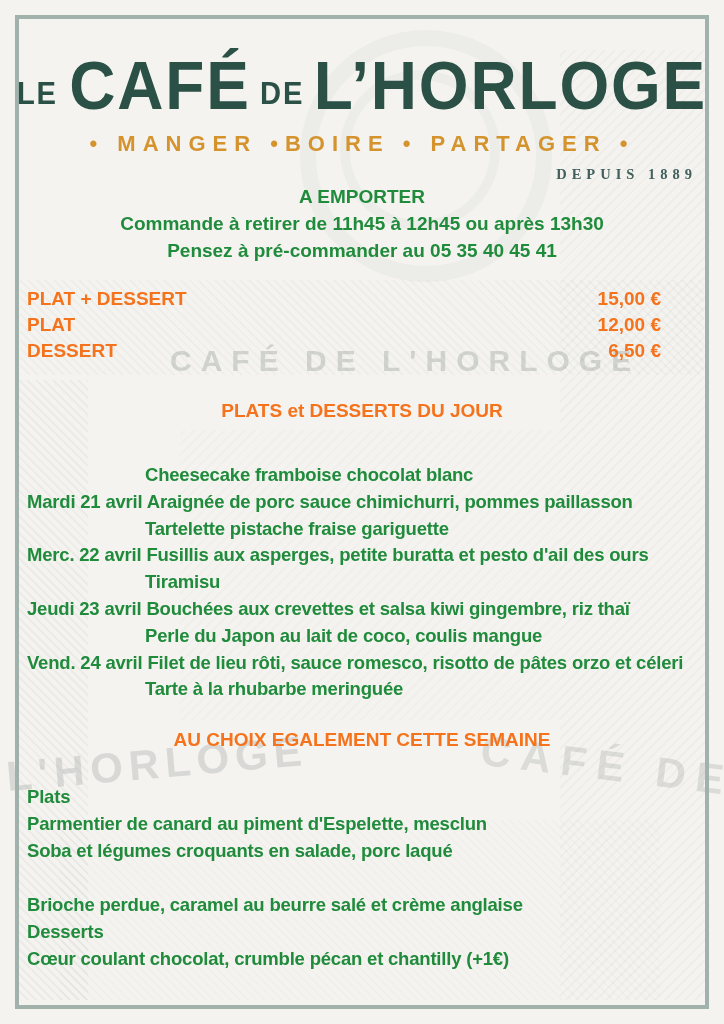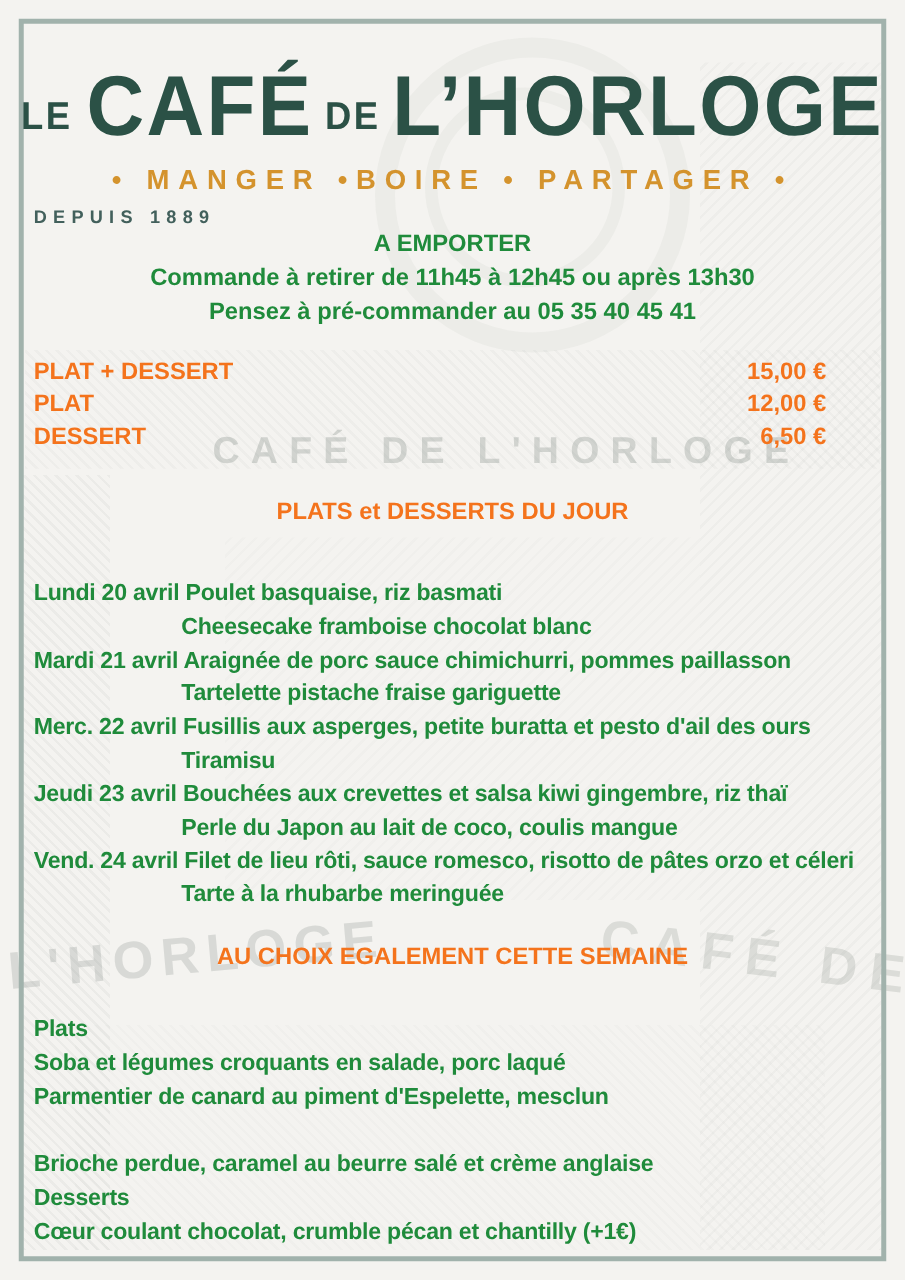--- a/index.html
+++ b/index.html
@@ -21,21 +21,21 @@
   
   .frame{position:absolute;inset:15px;border:4px solid #a1b2ac;}
   
   .content{position:absolute;inset:19px;padding:0 8px;}
   .logo-wrap{margin-top:32px;text-align:center;transform:scaleX(0.94);transform-origin:50% 0;}
   .logo-line{display:flex;align-items:baseline;justify-content:center;color:#2b5146;font-weight:bold;letter-spacing:2px;}
   .logo-big{font-size:68px;line-height:1;}
   .logo-small{font-size:31px;line-height:1;position:relative;top:-5px;margin:0 10px;}
   .logo-small.first{margin-left:0;margin-right:12px;}
   .tagline{margin-top:12px;text-align:center;color:#d4932d;font-weight:bold;font-size:22px;letter-spacing:7px;}
-  .since{margin-top:9px;text-align:left;color:#42605c;font-weight:bold;font-size:14.5px;letter-spacing:5px;}
+  .since{margin-top:9px;text-align:right;color:#42605c;font-weight:bold;font-size:14.5px;letter-spacing:5px;font-family:Liberation Serif, serif;}
   .green{color:#1f8b3b;}
   .orange{color:#f4731c;}
   .takeaway{text-align:center;font-weight:bold;font-size:19px;line-height:27px;}
   .prices{margin:22px 36px 0 0;font-weight:bold;font-size:19px;line-height:26px;}
   .price-row{display:flex;justify-content:space-between;}
   .section-heading{margin-top:36px;text-align:center;font-weight:bold;font-size:19px;}
   .days{margin-top:40px;font-weight:bold;font-size:18.5px;line-height:26.8px;letter-spacing:-0.2px;}
   .day-name::after{content:" ";white-space:pre;}
   .dessert-line{padding-left:118px;}
   .weekly-heading{margin-top:26px;}
@@ -91,21 +91,20 @@
     <div class="price-row">
       <span>DESSERT</span>
       <span>6,50 €</span>
     </div>
   </div>
 
   <div class="section-heading orange">PLATS et DESSERTS DU JOUR</div>
 
   <div class="days green">
     <div>
-      <div><span class="day-name">Lundi 20 avril</span><span>Poulet basquaise, riz basmati</span></div>
       <div class="dessert-line">Cheesecake framboise chocolat blanc</div>
     </div>
     <div>
       <div><span class="day-name">Mardi 21 avril</span><span>Araignée de porc sauce chimichurri, pommes paillasson</span></div>
       <div class="dessert-line">Tartelette pistache fraise gariguette</div>
     </div>
     <div>
       <div><span class="day-name">Merc. 22 avril</span><span>Fusillis aux asperges, petite buratta et pesto d'ail des ours</span></div>
       <div class="dessert-line">Tiramisu</div>
     </div>
@@ -116,21 +115,21 @@
     <div>
       <div><span class="day-name">Vend. 24 avril</span><span>Filet de lieu rôti, sauce romesco, risotto de pâtes orzo et céleri</span></div>
       <div class="dessert-line">Tarte à la rhubarbe meringuée</div>
     </div>
   </div>
 
   <div class="section-heading weekly-heading orange">AU CHOIX EGALEMENT CETTE SEMAINE</div>
 
   <div class="weekly green">
     <div>Plats</div>
+    <div>Parmentier de canard au piment d'Espelette, mesclun</div>
     <div>Soba et légumes croquants en salade, porc laqué</div>
-    <div>Parmentier de canard au piment d'Espelette, mesclun</div>
     <div class="weekly-gap"></div>
     <div>Brioche perdue, caramel au beurre salé et crème anglaise</div>
     <div>Desserts</div>
     <div>Cœur coulant chocolat, crumble pécan et chantilly (+1€)</div>
   </div>
 
 </div>
 
 </body></html>

